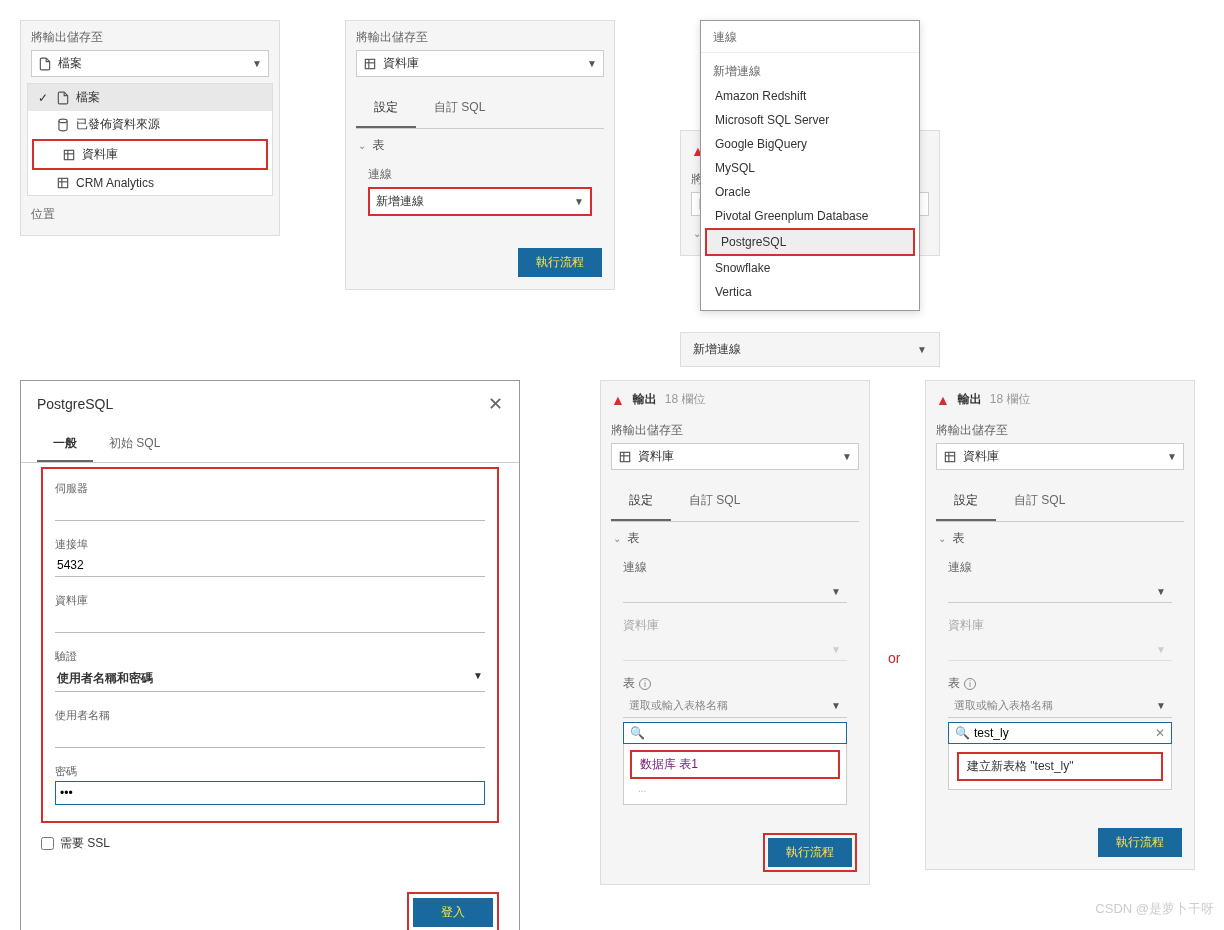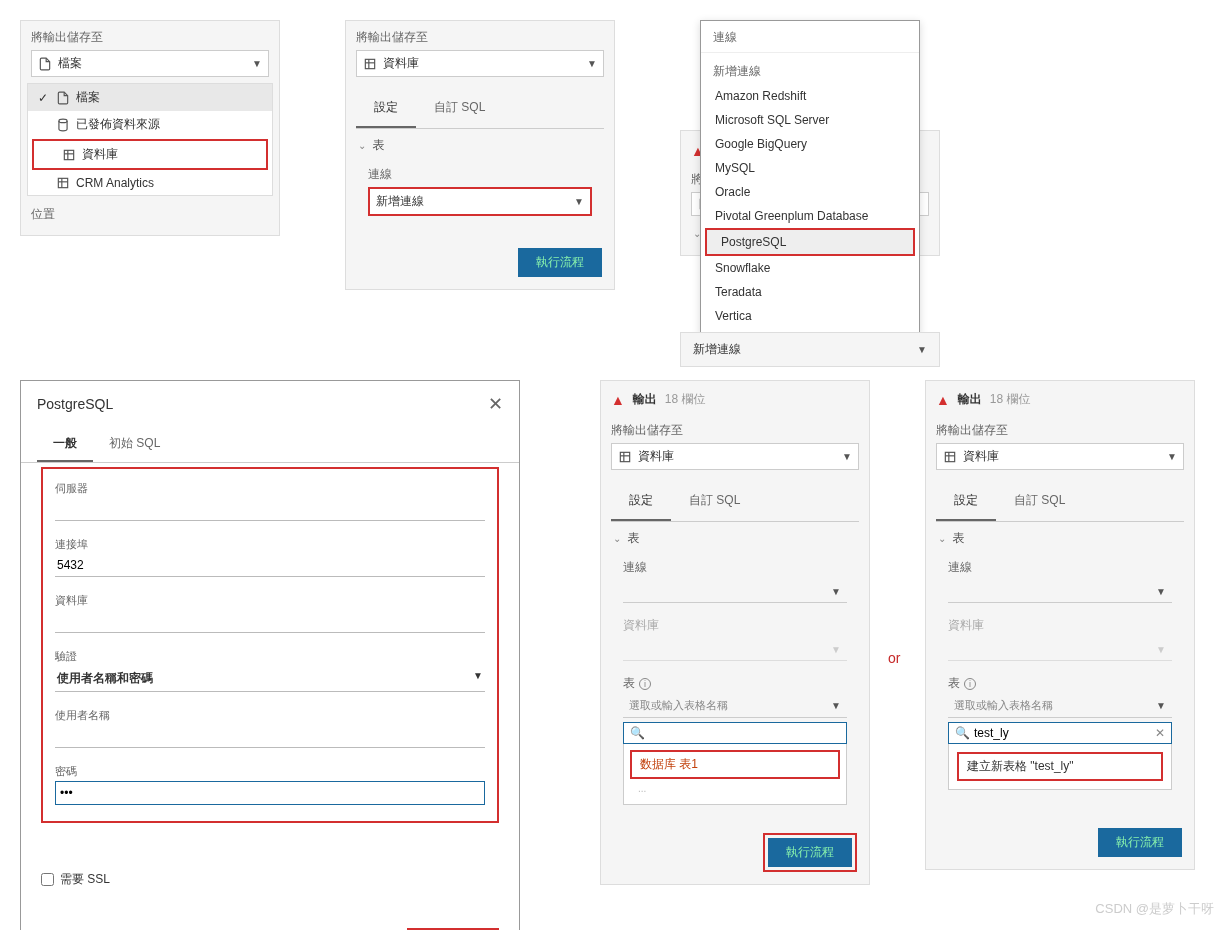--- a/index.html
+++ b/index.html
@@ -6,21 +6,21 @@
 body { background: #fff; font-family: Arial, "Microsoft JhengHei", sans-serif; font-size: 12px; color: #333; position: relative; width: 1224px; height: 930px; }
 .panel { background: #f5f5f5; border: 1px solid #ddd; position: absolute; }
 .label { color: #666; font-size: 12px; margin-bottom: 4px; }
 .select-box { background: #fff; border: 1px solid #ccc; display: flex; align-items: center; padding: 4px 6px; cursor: pointer; }
 .select-box .caret { margin-left: auto; font-size: 10px; color: #555; }
 .icon-sm { width: 14px; height: 14px; display: inline-block; flex-shrink: 0; }
 .list-item { display: flex; align-items: center; padding: 5px 10px; gap: 6px; cursor: pointer; }
 .list-item.selected { background: #e8e8e8; }
 .checkmark { width: 12px; display: inline-block; }
 .red-frame { border: 2px solid #d32f2f; }
-.btn-primary { background: #1a699e; color: #86efac; border: none; padding: 6px 18px; font-size: 12px; cursor: pointer; font-family: Liberation Serif, serif; }
+.btn-primary { background: #1a699e; color: #fde047; border: none; padding: 6px 18px; font-size: 12px; cursor: pointer; font-family: Liberation Serif, serif; }
 .tabs { display: flex; border-bottom: 1px solid #ccc; }
 .tab { padding: 10px 18px; color: #666; cursor: pointer; }
 .tab.active { color: #333; border-bottom: 2px solid #666; }
 .section-hdr { display: flex; align-items: center; gap: 6px; padding: 6px 2px; color: #555; }
 .chev { font-size: 10px; color: #888; }
 .field-label { color: #666; font-size: 11px; margin-bottom: 2px; display: block; }
 .input-line { border: none; border-bottom: 1px solid #bbb; background: transparent; width: 100%; padding: 4px 2px; font-size: 12px; }
 .dialog { background: #fff; border: 1px solid #999; position: absolute; }
 .dlg-hdr { display: flex; align-items: center; justify-content: space-between; padding: 12px 16px; }
 .close-x { font-size: 18px; color: #666; cursor: pointer; }
@@ -144,21 +144,20 @@
   <div style="padding:4px 12px; color:#666;">新增連線</div>
   <div>
     <div class="conn-list-item">Amazon Redshift</div>
     <div class="conn-list-item">Microsoft SQL Server</div>
     <div class="conn-list-item">Google BigQuery</div>
     <div class="conn-list-item">MySQL</div>
     <div class="conn-list-item">Oracle</div>
     <div class="conn-list-item">Pivotal Greenplum Database</div>
     <div class="conn-list-item hl red-frame" style="margin:0 4px;">PostgreSQL</div>
     <div class="conn-list-item">Snowflake</div>
-    <div class="conn-list-item">Teradata</div>
     <div class="conn-list-item">Vertica</div>
   </div>
 </div>
 <div class="panel" style="left:680px; top:332px; width:260px; padding:0;">
   <div class="select-box" style="border:none; background:#f5f5f5; padding:8px 12px;">
     <span>新增連線</span>
     <span class="caret">▼</span>
   </div>
 </div>
 
@@ -194,21 +193,21 @@
       </div>
       <div style="margin-bottom:16px;">
         <span class="field-label">使用者名稱</span>
         <input class="input-line" style="">
       </div>
       <div style="margin-bottom:4px;">
         <span class="field-label">密碼</span>
         <input class="input-line" style="border: 1px solid rgb(26, 105, 158); padding: 4px;" type="password" value="•••">
       </div>
     </div>
-    <div style="padding:12px 0; display:flex; align-items:center; gap:6px;margin-top:36px;">
+    <div style="padding:12px 0; display:flex; align-items:center; gap:6px;">
       <input type="checkbox" style="">
       <span>需要 SSL</span>
     </div>
     <div style="text-align:right; padding-top:28px;">
       <span class="red-frame" style="display:inline-block; padding:4px;">
         <button class="btn-primary" style="padding:6px 28px;">登入</button>
       </span>
     </div>
   </div>
 </div>
@@ -260,21 +259,21 @@
     </div>
     <div class="select-box" style="border:none; border-bottom:1px solid #ccc; background:transparent; font-size:11px; color:#888;">
       <span>選取或輸入表格名稱</span>
       <span class="caret">▼</span>
     </div>
     <div class="search-box" style="margin-top:4px;">
       <span>🔍</span>
       <input style="">
     </div>
     <div style="background:#fff; border:1px solid #ccc; border-top:none; padding:6px;">
-      <div class="red-frame" style="padding:4px 8px; color:#c2410c;">数据库 表1</div>
+      <div class="red-frame" style="padding:4px 8px; color:#701a75;">数据库 表1</div>
       <div style="color:#bbb; font-size:10px; padding:4px 8px;">...</div>
     </div>
   </div>
   <div style="text-align:right; padding:28px 12px 12px;">
     <span class="red-frame" style="display:inline-block; padding:3px;">
       <button class="btn-primary">執行流程</button>
     </span>
   </div>
 </div>
 

